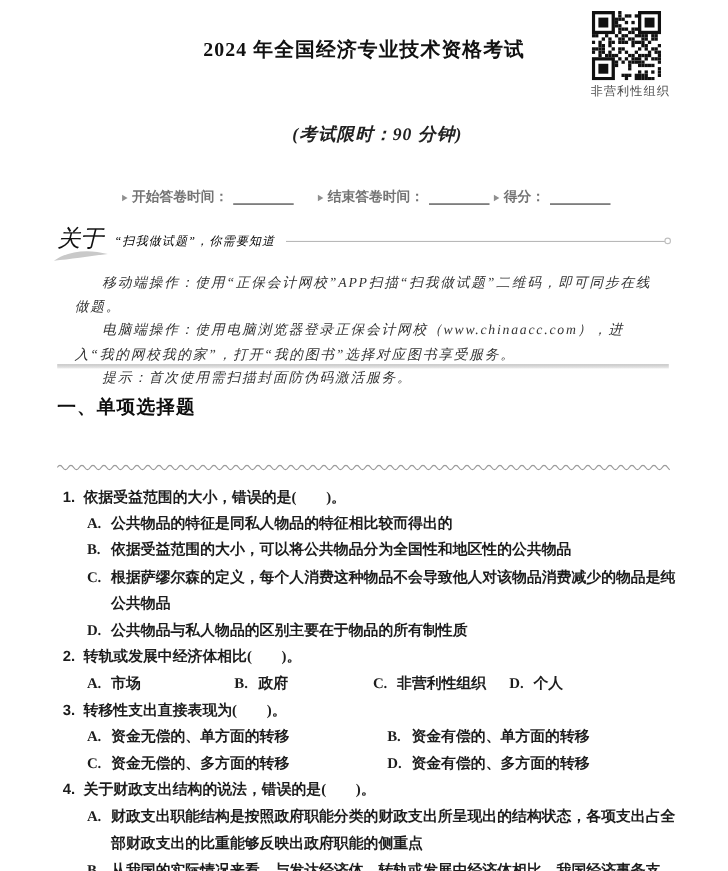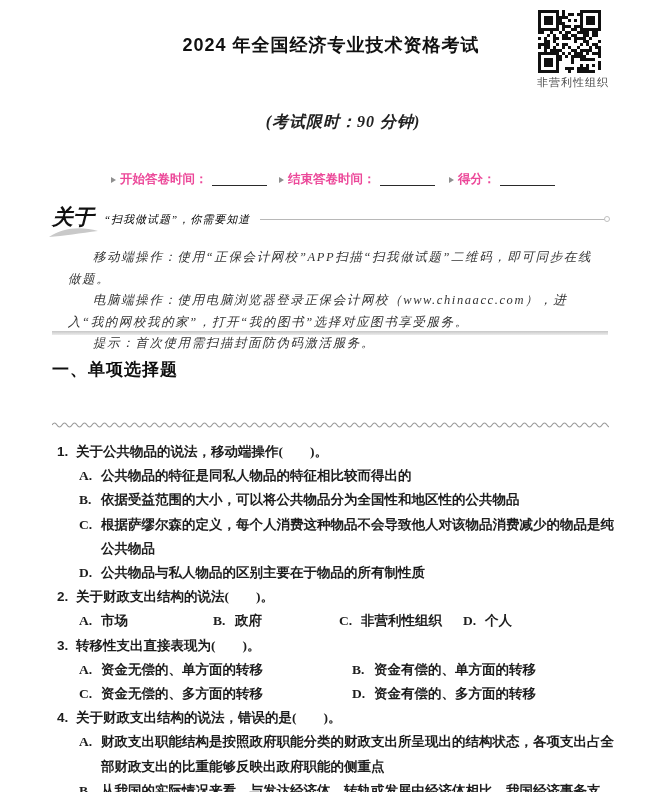--- a/index.html
+++ b/index.html
@@ -9,53 +9,53 @@
     width: 662px; height: 792px;
     background: #ffffff;
     overflow: hidden;
     font-family: "Liberation Serif", "DejaVu Serif", serif;
     color: #1c1c1c;
   }
   
   .exam-series {
     position: absolute; top: 33px; left: 0; width: 100%;
     text-align: center;
-    font-family: Liberation Sans, sans-serif;
+    font-family: Liberation Serif, serif;
     font-weight: 700; font-size: 18px; letter-spacing: 1px; color: #111;
   }
   .qr-block { position: absolute; top: 10px; right: 60px; width: 65px; text-align: center; }
   .qr-code { display: block; width: 63px; height: 63px; margin: 0 auto; }
   .qr-caption { display: block; margin-top: 2px; font-size: 11px; letter-spacing: 1px;
     color: #4a4a4a; font-family: "Liberation Serif", serif; white-space: nowrap; }
   .paper-title {
     position: absolute; top: 68px; left: 0; width: 100%;
     text-align: center; font-weight: 700; font-size: 26px; letter-spacing: 0.5px; color: #0d0d0d;
   }
   .time-limit {
     position: absolute; top: 112px; left: 12px; width: 100%;
     text-align: center; font-style: italic; font-weight: 600;
     font-size: 16px; letter-spacing: 1px; color: #222;
   }
   
   .fields-row { position: absolute; top: 171px; left: 0; width: 100%; height: 20px;
     font-family: "Liberation Sans", "DejaVu Sans", sans-serif; font-weight: 700;
-    font-size: 12.5px; color: #ec4899; }
+    font-size: 12.5px; color: #737373; }
   .field { position: absolute; display: flex; align-items: center; white-space: nowrap; }
-  .field-start { left: 111px; } .field-end { left: 279px; } .field-score { left: 449px; }
+  .field-start { left: 111px; } .field-end { left: 289px; } .field-score { left: 449px; }
   .tri {
     display: inline-block; width: 0; height: 0; margin-right: 4px;
     border-left: 5px solid #8f8f8f; border-top: 3.5px solid transparent; border-bottom: 3.5px solid transparent;
   }
   .blank { display: inline-block; width: 55px; height: 13px; margin-left: 4px;
     border-bottom: 1.4px solid #2a2a2a; }
   
   .notice { position: absolute; top: 203px; left: 52px; right: 52px; }
   .notice-head { display: flex; align-items: center; }
   .notice-head-prefix {
-    position: relative; font-weight: 700; font-style: italic; font-size: 21px; color: #111;
+    position: relative; font-weight: 400; font-style: italic; font-size: 21px; color: #111;
     padding: 0 2px 4px 0;
   }
   .swoosh { position: absolute; left: -4px; bottom: -4px; width: 52px; height: 12px; }
   .notice-head-rest { font-weight: 400; font-style: italic; font-size: 11px;
     margin-left: 8px; letter-spacing: 1px; color: #000000; white-space: nowrap; }
   .notice-rule { flex: 1; height: 0; border-top: 1.5px solid #b8b8b8; margin-left: 10px; }
   .rule-end-dot { width: 6px; height: 6px; border: 1.4px solid #c0c0c0; border-radius: 50%;
     background: #fff; margin-left: -1px; }
   .notice-body {
     margin: 12px 18px 0 16px;
@@ -297,21 +297,21 @@
   <div class="section-title">一、单项选择题</div>
   <svg class="wavy-divider" viewBox="0 0 557 10" preserveAspectRatio="none">
     <path d="M0 5 q2.5 -4 5 0 q2.5 4 5 0 q2.5 -4 5 0 q2.5 4 5 0 q2.5 -4 5 0 q2.5 4 5 0 q2.5 -4 5 0 q2.5 4 5 0 q2.5 -4 5 0 q2.5 4 5 0 q2.5 -4 5 0 q2.5 4 5 0 q2.5 -4 5 0 q2.5 4 5 0 q2.5 -4 5 0 q2.5 4 5 0 q2.5 -4 5 0 q2.5 4 5 0 q2.5 -4 5 0 q2.5 4 5 0 q2.5 -4 5 0 q2.5 4 5 0 q2.5 -4 5 0 q2.5 4 5 0 q2.5 -4 5 0 q2.5 4 5 0 q2.5 -4 5 0 q2.5 4 5 0 q2.5 -4 5 0 q2.5 4 5 0 q2.5 -4 5 0 q2.5 4 5 0 q2.5 -4 5 0 q2.5 4 5 0 q2.5 -4 5 0 q2.5 4 5 0 q2.5 -4 5 0 q2.5 4 5 0 q2.5 -4 5 0 q2.5 4 5 0 q2.5 -4 5 0 q2.5 4 5 0 q2.5 -4 5 0 q2.5 4 5 0 q2.5 -4 5 0 q2.5 4 5 0 q2.5 -4 5 0 q2.5 4 5 0 q2.5 -4 5 0 q2.5 4 5 0 q2.5 -4 5 0 q2.5 4 5 0 q2.5 -4 5 0 q2.5 4 5 0 q2.5 -4 5 0 q2.5 4 5 0 q2.5 -4 5 0 q2.5 4 5 0 q2.5 -4 5 0 q2.5 4 5 0 q2.5 -4 5 0 q2.5 4 5 0 q2.5 -4 5 0 q2.5 4 5 0 q2.5 -4 5 0 q2.5 4 5 0 q2.5 -4 5 0 q2.5 4 5 0 q2.5 -4 5 0 q2.5 4 5 0 q2.5 -4 5 0 q2.5 4 5 0 q2.5 -4 5 0 q2.5 4 5 0 q2.5 -4 5 0 q2.5 4 5 0 q2.5 -4 5 0 q2.5 4 5 0 q2.5 -4 5 0 q2.5 4 5 0 q2.5 -4 5 0 q2.5 4 5 0 q2.5 -4 5 0 q2.5 4 5 0 q2.5 -4 5 0 q2.5 4 5 0 q2.5 -4 5 0 q2.5 4 5 0 q2.5 -4 5 0 q2.5 4 5 0 q2.5 -4 5 0 q2.5 4 5 0 q2.5 -4 5 0 q2.5 4 5 0 q2.5 -4 5 0 q2.5 4 5 0 q2.5 -4 5 0 q2.5 4 5 0 q2.5 -4 5 0 q2.5 4 5 0 q2.5 -4 5 0 q2.5 4 5 0 q2.5 -4 5 0 q2.5 4 5 0 q2.5 -4 5 0 q2.5 4 5 0 q2.5 -4 5 0 q2.5 4 5 0 q2.5 -4 5 0 q2.5 4 5 0 q2.5 -4 5 0 q2.5 4 5 0"></path>
   </svg>
 
   <div class="questions">
 
     <div class="question">
       <div class="q-row">
         <span class="q-num">1.</span>
-        <span class="q-text">关于公共物品的说法，移动端操作(　　)。</span>
+        <span class="q-text">依据受益范围的大小，错误的是(　　)。</span>
       </div>
       <div class="opt">
         <span class="opt-label">A.</span>
         <span class="opt-text">公共物品的特征是同私人物品的特征相比较而得出的</span>
       </div>
       <div class="opt">
         <span class="opt-label">B.</span>
         <span class="opt-text">依据受益范围的大小，可以将公共物品分为全国性和地区性的公共物品</span>
       </div>
       <div class="opt">
@@ -320,21 +320,21 @@
       </div>
       <div class="opt">
         <span class="opt-label">D.</span>
         <span class="opt-text">公共物品与私人物品的区别主要在于物品的所有制性质</span>
       </div>
     </div>
 
     <div class="question">
       <div class="q-row">
         <span class="q-num">2.</span>
-        <span class="q-text">关于财政支出结构的说法(　　)。</span>
+        <span class="q-text">转轨或发展中经济体相比(　　)。</span>
       </div>
       <div class="opt-inline-row">
         <span class="opt-inline w1">
           <span class="opt-label">A.</span>
           <span>市场</span>
         </span>
         <span class="opt-inline w2">
           <span class="opt-label">B.</span>
           <span>政府</span>
         </span>

